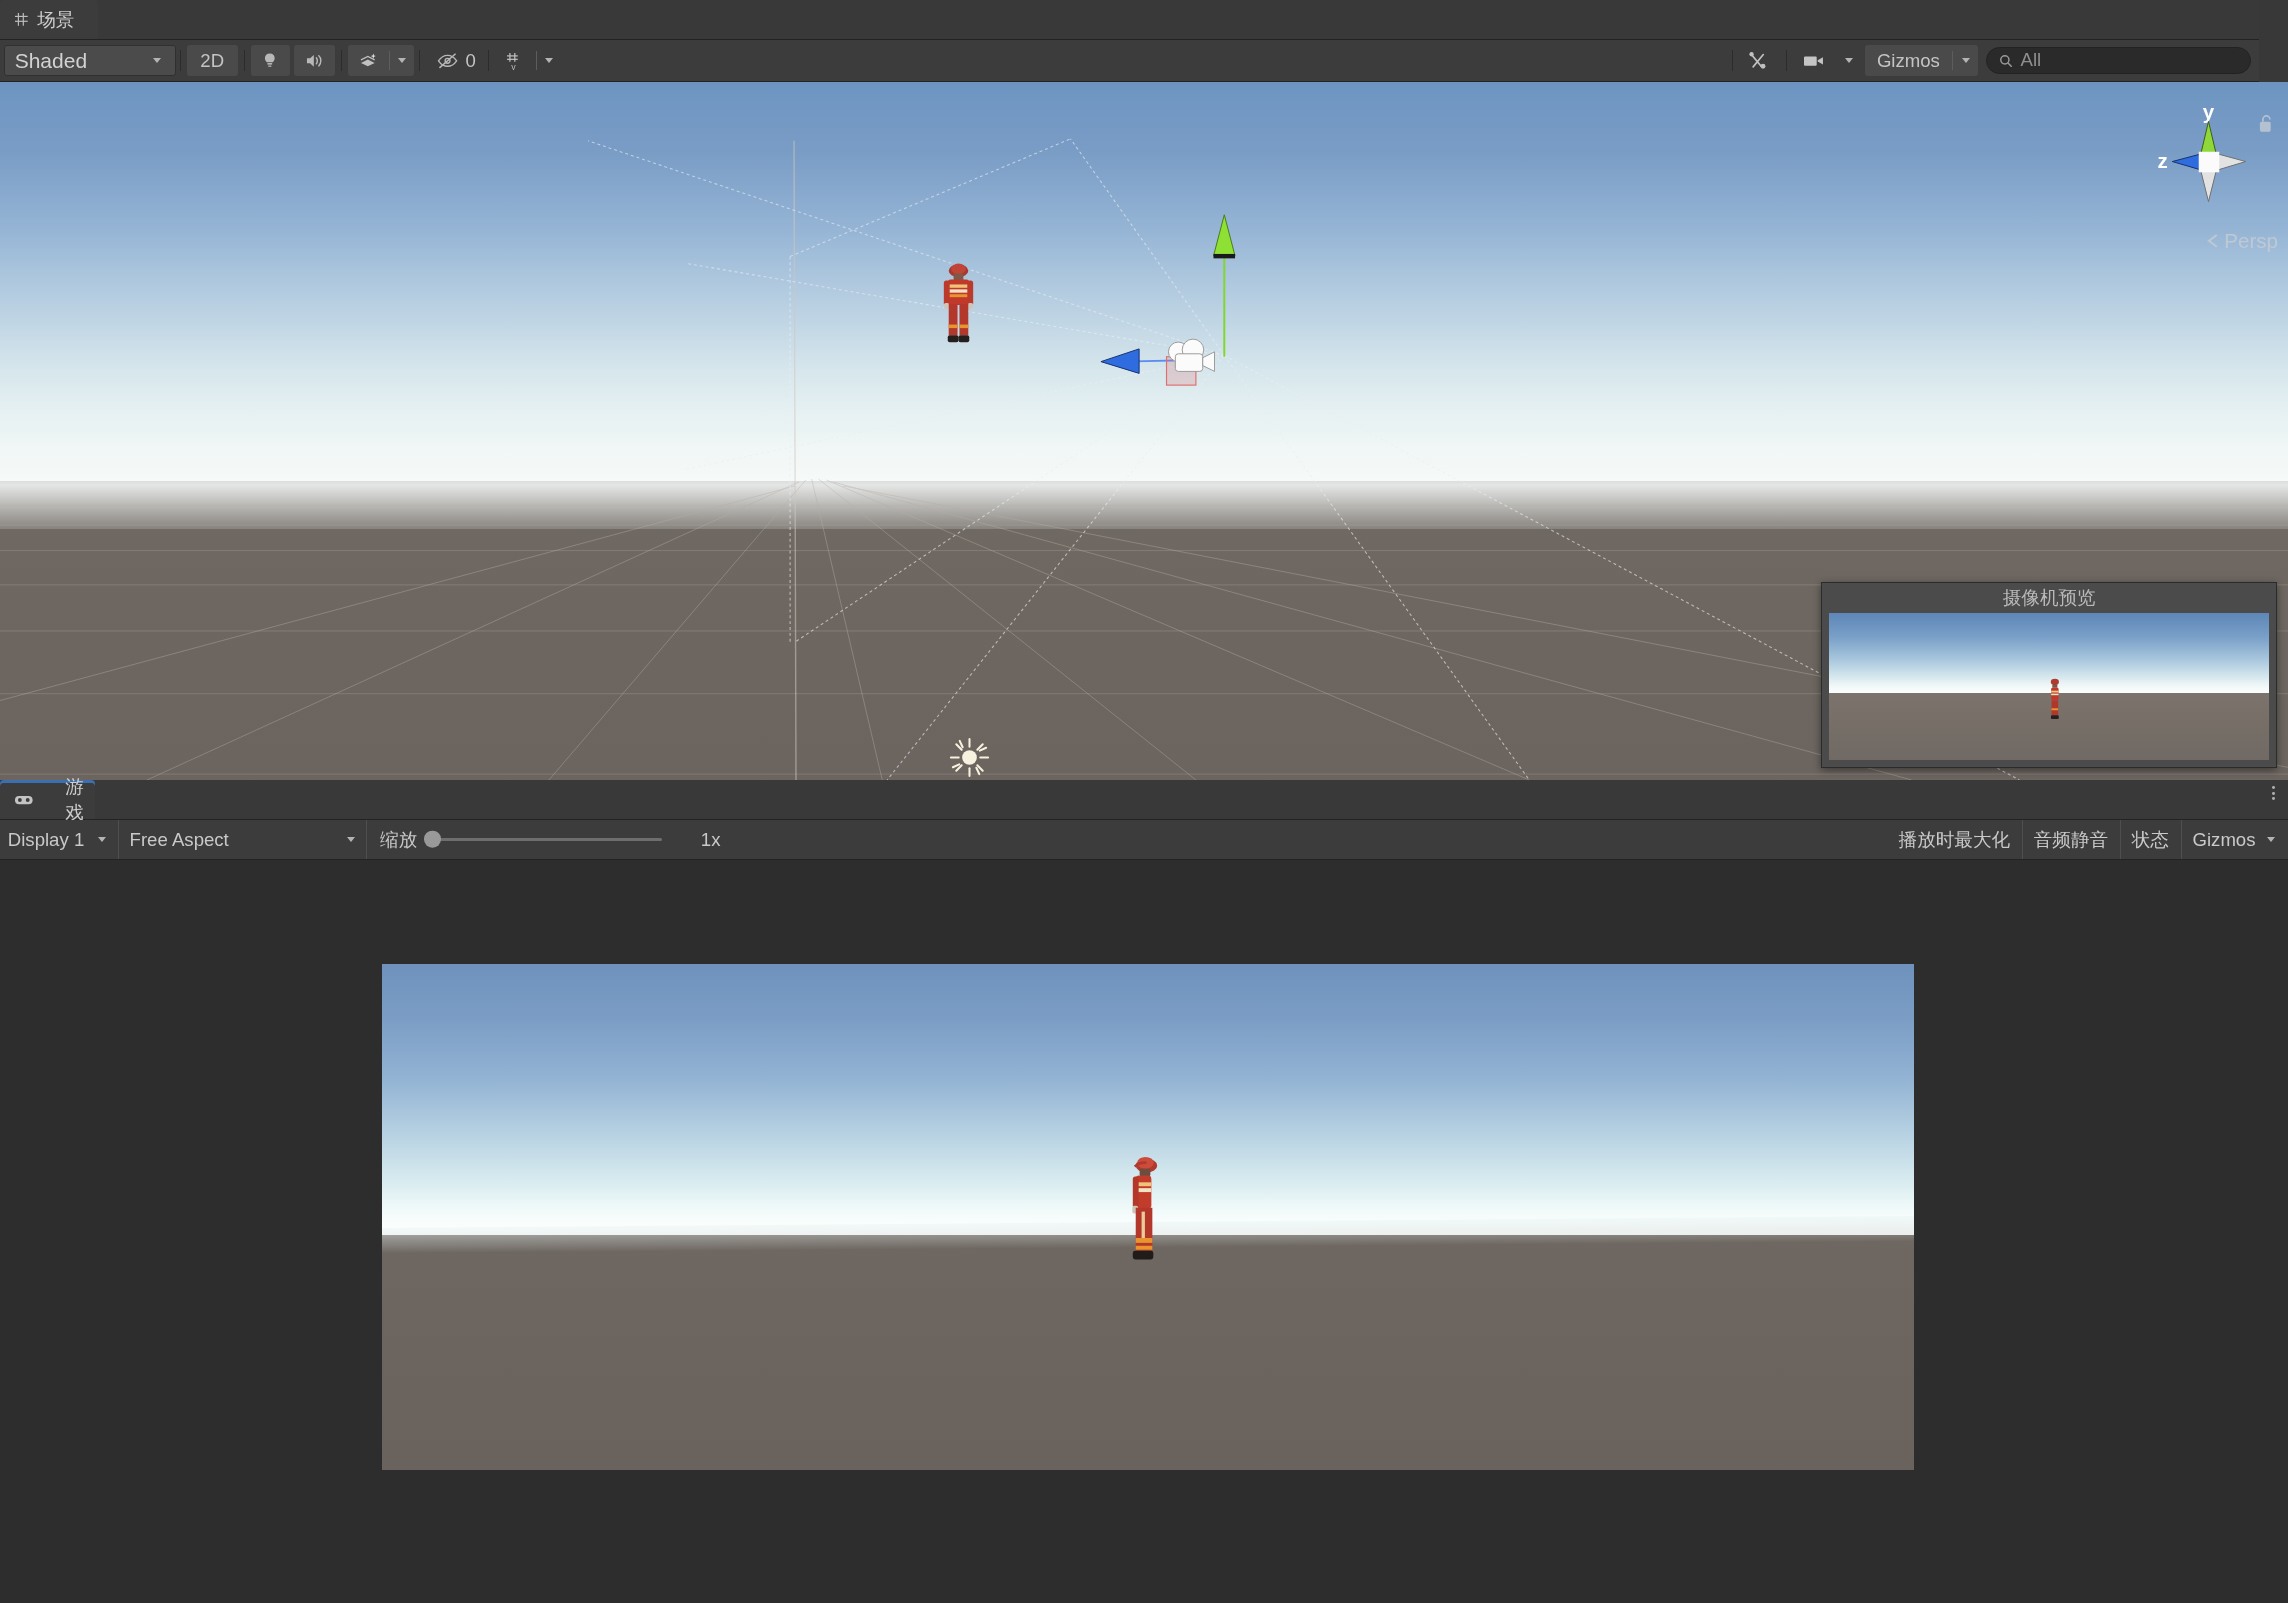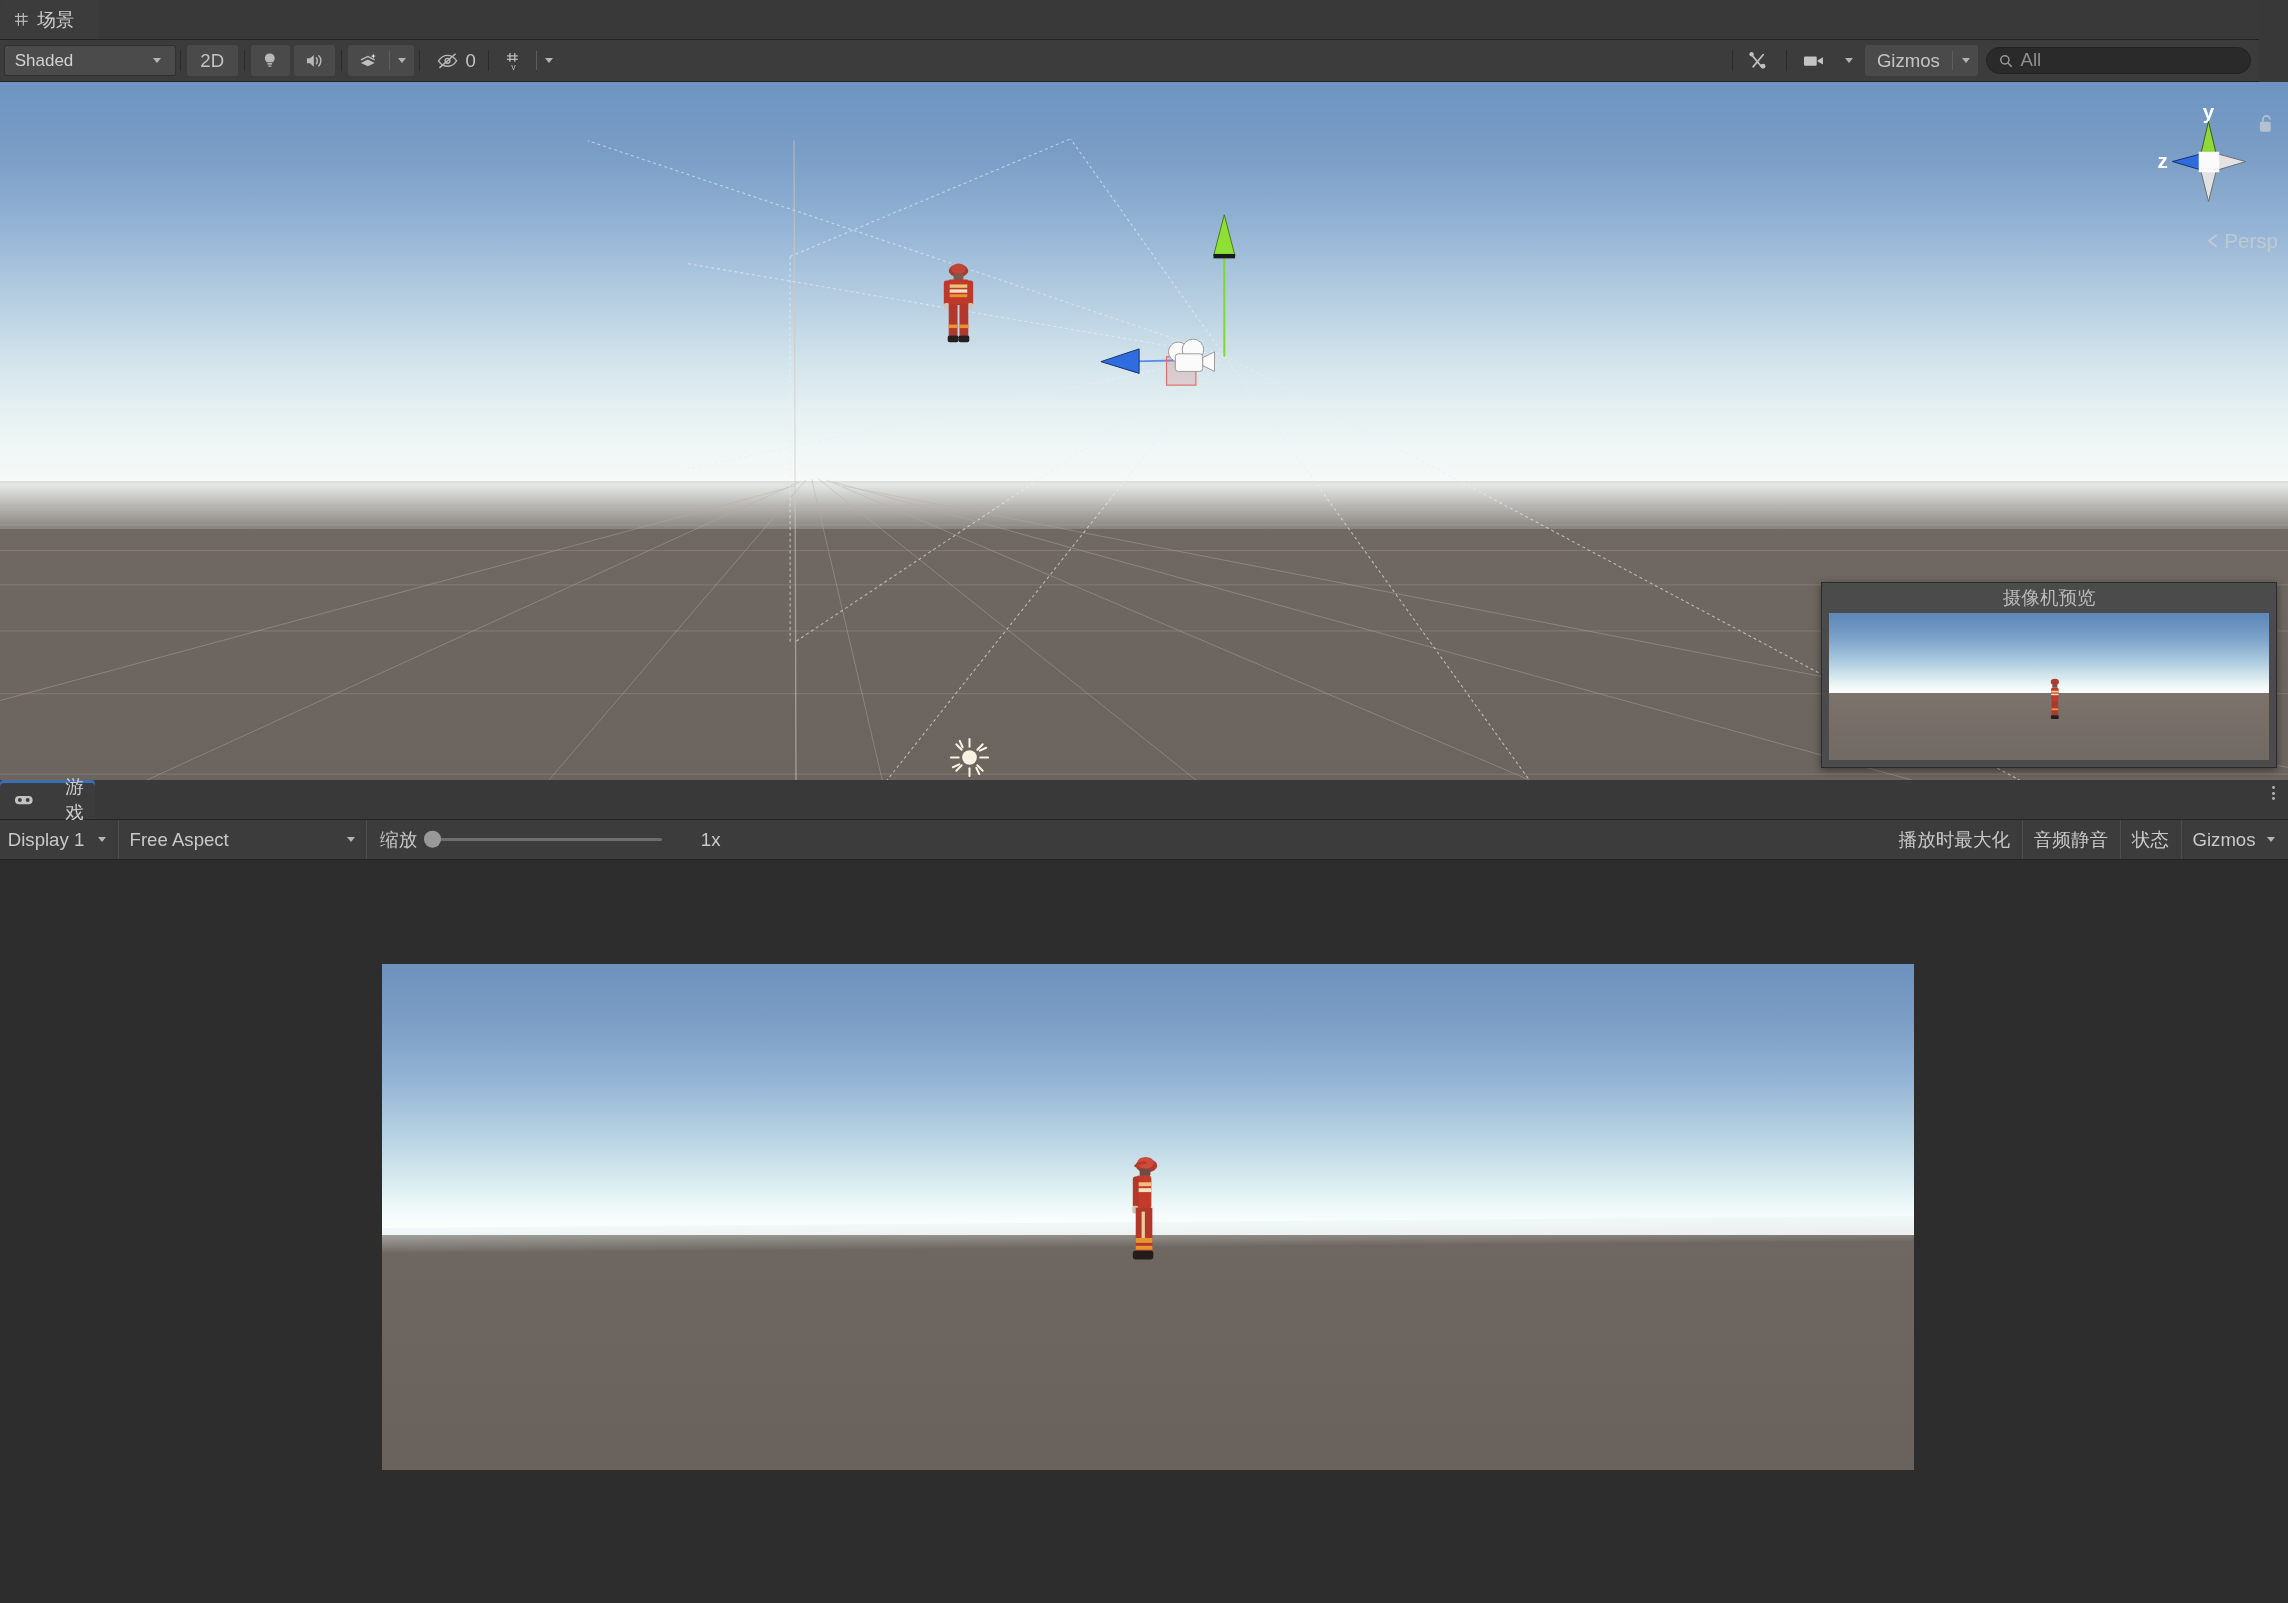--- a/index.html
+++ b/index.html
@@ -43,21 +43,21 @@
   .tgroup.flat{background:#3c3c3c;}
   .sep{width:1px;height:21.6px;background:#2c2c2c;margin:0 3.9px;}
   .vdiv{width:1px;height:19.6px;background:#5d5d5d;}
   .caret{
     width:0;height:0;border-left:4.9px solid transparent;border-right:4.9px solid transparent;
     border-top:5.9px solid #b4b4b4;margin:0 7.8px;
   }
   .dropdown{
     height:31px;display:flex;align-items:center;justify-content:space-between;
     background:#4b4b4b;border:1px solid #303030;border-radius:2.9px;
-    padding:0 5.9px 0 9.8px;color:#d2d2d2;font-size:17px;box-sizing:border-box;cursor:default;
+    padding:0 5.9px 0 9.8px;color:#d2d2d2;font-size:21px;box-sizing:border-box;cursor:default;
   }
   .searchbox{
     height:27.4px;background:#2a2a2a;border:1px solid #222;border-radius:13.7px;
     display:flex;align-items:center;gap:7.8px;padding:0 11.8px;color:#8f8f8f;font-size:18.6px;
     box-sizing:border-box;
     text-align:center;
   }
   .icosvg{display:block;}
 
   

